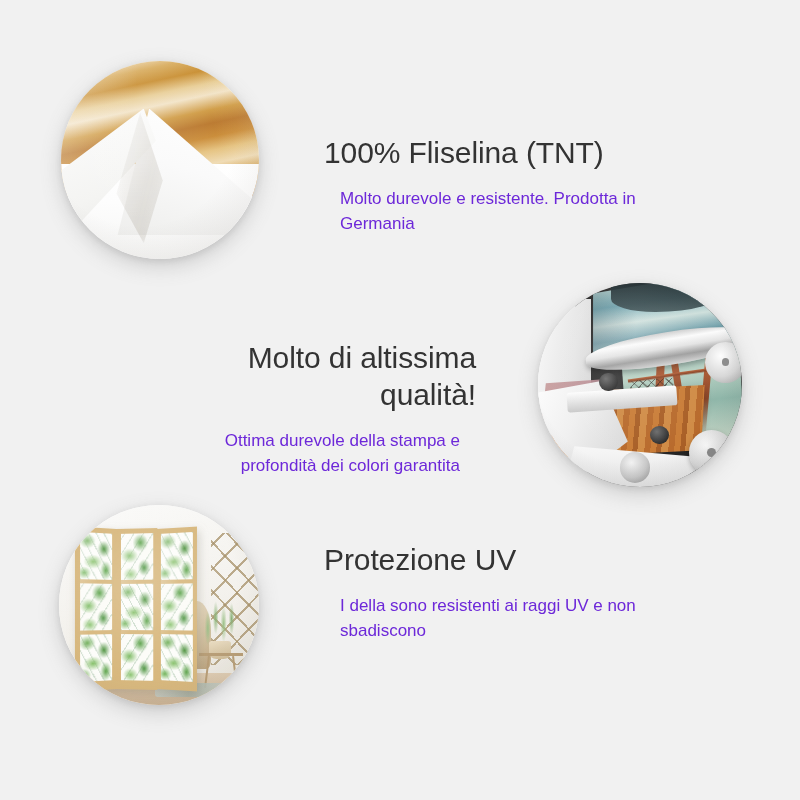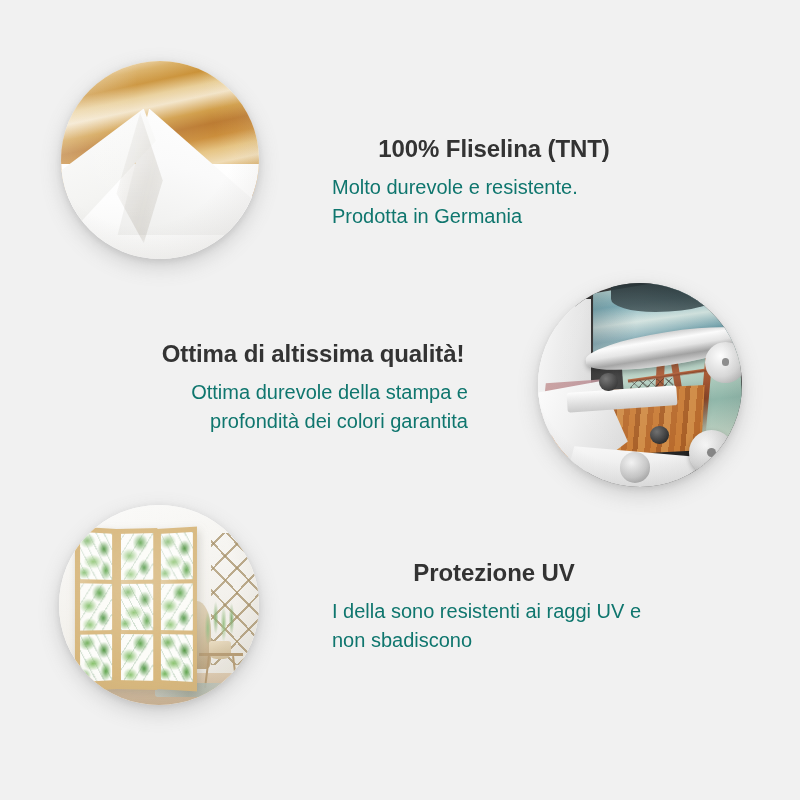--- a/index.html
+++ b/index.html
@@ -334,39 +334,38 @@
   }
   .uv-vignette {
     position:absolute; inset:0;
     background: radial-gradient(circle at 42% 40%, rgba(255,255,255,0.18) 0%, rgba(0,0,0,0) 56%, rgba(120,110,92,0.16) 100%);
   }
 
   
   .feature-text { position: absolute; }
   .feature-title {
     color: #333333;
-    font-size: 24px;
-    font-weight: bold;
+    font-size: 30px;
+    font-weight: normal;
     line-height: 1.24;
     letter-spacing: -0.1px;
     margin: 0 0 9px 0;
-    text-align: center;
   }
   .feature-desc {
-    color: #0f766e;
-    font-size: 20px;
+    color: #6d28d9;
+    font-size: 17px;
     font-weight: normal;
     line-height: 1.46;
-    margin: 8px;
+    margin: 16px;
     white-space: pre-line;
   }
 
   #text-fliselina { left: 324px; top: 134px; width: 340px; text-align: left; }
   #text-print     { left: 150px; top: 339px; width: 326px; text-align: right; }
-  #text-uv        { left: 324px; top: 558px; width: 340px; text-align: left; }
+  #text-uv        { left: 324px; top: 541px; width: 340px; text-align: left; }
 </style>
 </head>
 <body>
 
 <div class="stage">
 
   <div class="media" id="media-fliselina">
     <div class="media-inner">
       <div class="wp-top"></div>
       <div class="wp-bottom"></div>
@@ -406,21 +405,21 @@
       <div class="pr-bottom-white"></div>
       <div class="pr-knob" style="left:30%;top:44%;"></div>
       <div class="pr-knob" style="left:55%;top:70%;"></div>
       <div class="pr-wheel"></div>
       <div class="pr-wheel2"></div>
       <div class="pr-vignette"></div>
     </div>
   </div>
 
   <div class="feature-text" id="text-print">
-    <h3 class="feature-title">Ottima di altissima qualità!</h3>
+    <h3 class="feature-title">Molto di altissima qualità!</h3>
     <p class="feature-desc">Ottima durevole della stampa e profondità dei colori garantita</p>
   </div>
 
   <div class="media" id="media-uv">
     <div class="media-inner">
       <div class="uv-bg"></div>
       <div class="uv-floor"></div>
 
       <div class="uv-trellis"></div>
       <div class="uv-chair"></div>

